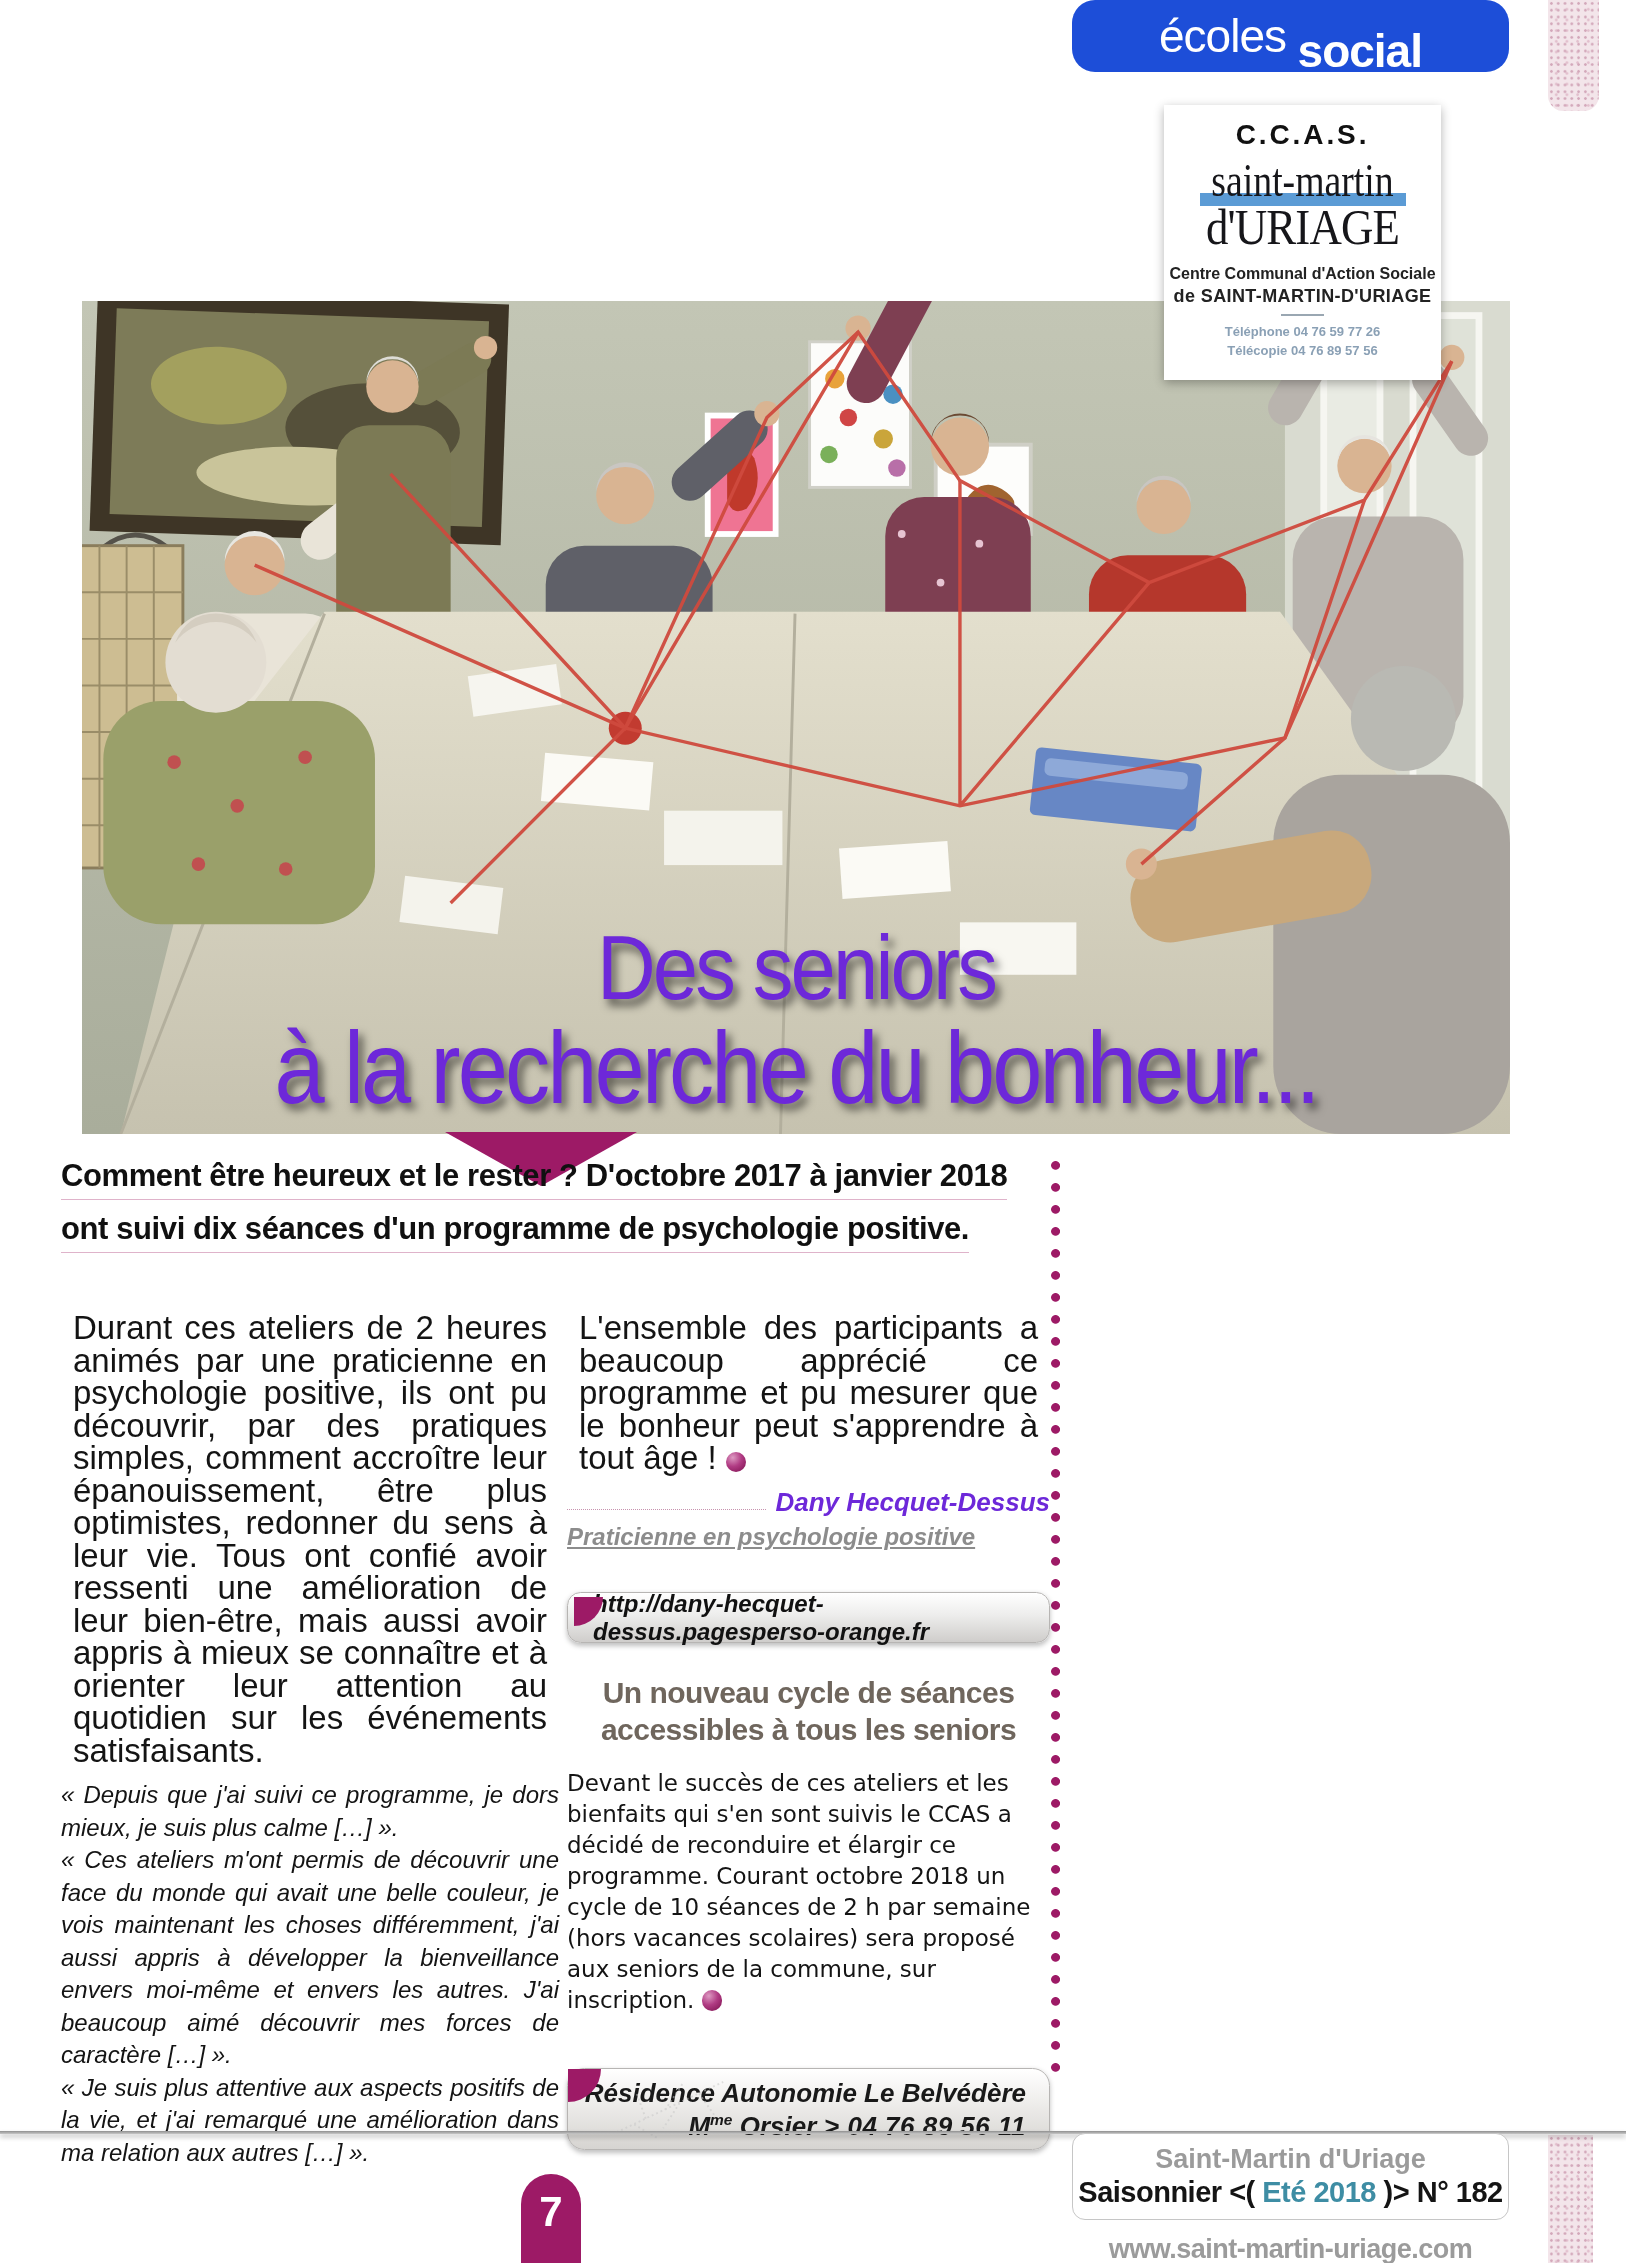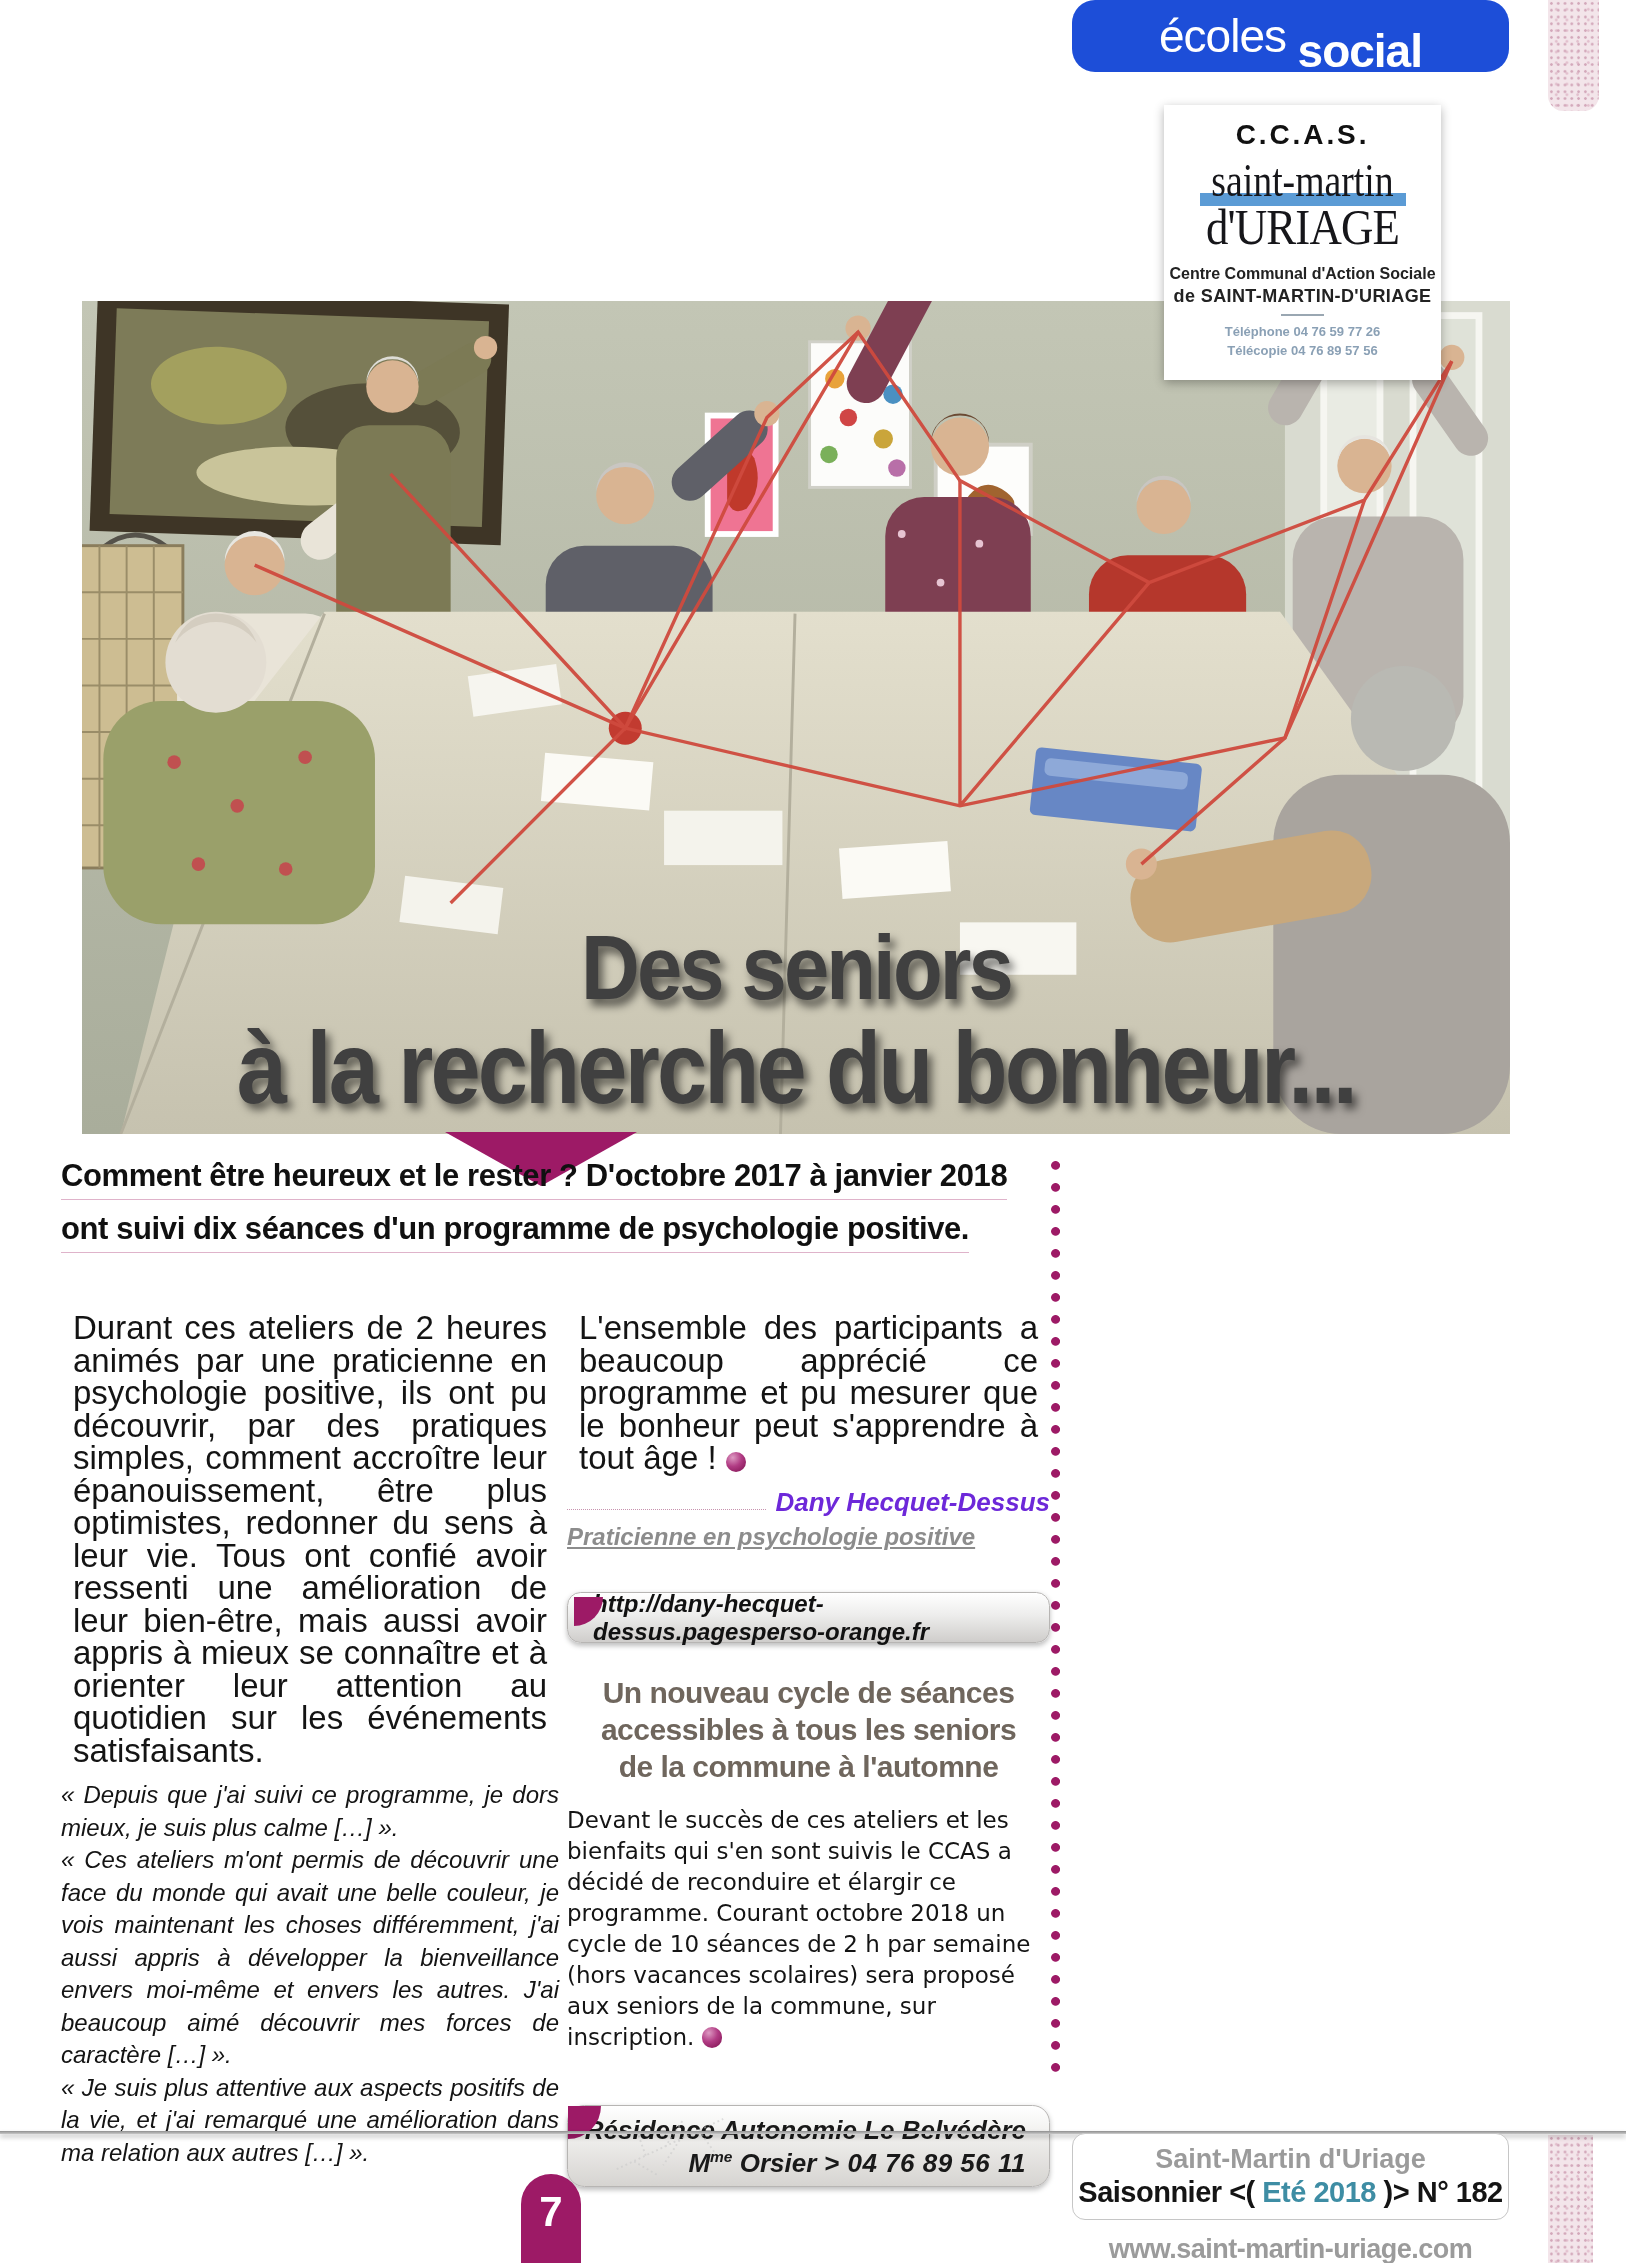--- a/index.html
+++ b/index.html
@@ -31,21 +31,21 @@
   .logo-ur{font-family:"Liberation Serif",serif;font-size:51px;color:#16161a;line-height:.95;
     margin-top:-2.9px;transform:scaleX(.88);transform-origin:center;letter-spacing:-1px;}
   .logo-ccl1{font-size:16px;font-weight:800;margin-top:13.6px;color:#222;}
   .logo-ccl2{font-size:18px;font-weight:800;margin-top:2.9px;color:#222;letter-spacing:0.4px;}
   .logo-div{width:43px;height:1.9px;background:#9aa7b2;margin:7.8px auto 6.8px;}
   .logo-tel{font-size:13px;font-weight:700;color:#8aa0b5;line-height:18.4px;}
 
   
   .photo{position:absolute;left:82px;top:301px;width:1428px;height:833px;overflow:hidden;background:#b7bba9;}
   .photo svg{position:absolute;left:0;top:0;width:100%;height:100%;}
-  .photo-title{position:absolute;left:0;right:0;bottom:5.8px;text-align:center;color:#404040;font-weight:700;
+  .photo-title{position:absolute;left:0;right:0;bottom:5.8px;text-align:center;color:#6d28d9;font-weight:400;
     text-shadow:4.9px 5.8px 7.8px rgba(0,0,0,.55);letter-spacing:-2.9px;}
   .pt1{font-size:83px;line-height:93px;transform:scale(.98,1.1);transform-origin:center bottom;}
   .pt2{font-size:92px;line-height:109px;transform:scale(.98,1.1);transform-origin:center bottom;}
 
   .down-triangle{position:absolute;left:445px;top:1132px;width:192px;height:54px;background:#9d1a66;
     clip-path:polygon(0 0,100% 0,50% 100%);}
 
   
   .intro{position:absolute;left:61px;top:1158px;width:990px;}
   .intro-line{margin-bottom:11.6px;}
@@ -301,21 +301,20 @@
     <div class="sig-role">Praticienne en psychologie positive</div>
 
     <div class="link-pill">
       <span class="fold"></span>
       <span class="link-text">http://dany-hecquet-dessus.pagesperso-orange.fr</span>
     </div>
 
     <div class="subhead">
       <div>Un nouveau cycle de séances</div>
       <div>accessibles à tous les seniors</div>
-      <div>de la commune à l'automne</div>
     </div>
 
     <p class="body2"><span>Devant le succès de ces ateliers et les bienfaits qui s'en sont suivis le CCAS a décidé de reconduire et élargir ce programme.  Courant octobre 2018 un cycle de 10 séances de 2 h par semaine (hors vacances scolaires) sera proposé aux seniors de la commune, sur inscription.</span> <span class="sphere"></span></p>
 
     <div class="contact-box">
       <span class="fold fold-box"></span>
       <svg class="branch" width="155" height="68" viewBox="0 0 160 70">
         <g stroke="#c9c9c9" stroke-width="2" fill="none" stroke-dasharray="2 3">
           <path d="M10 60 L120 8"></path>
             <path d="M40 46 L30 18"></path>

